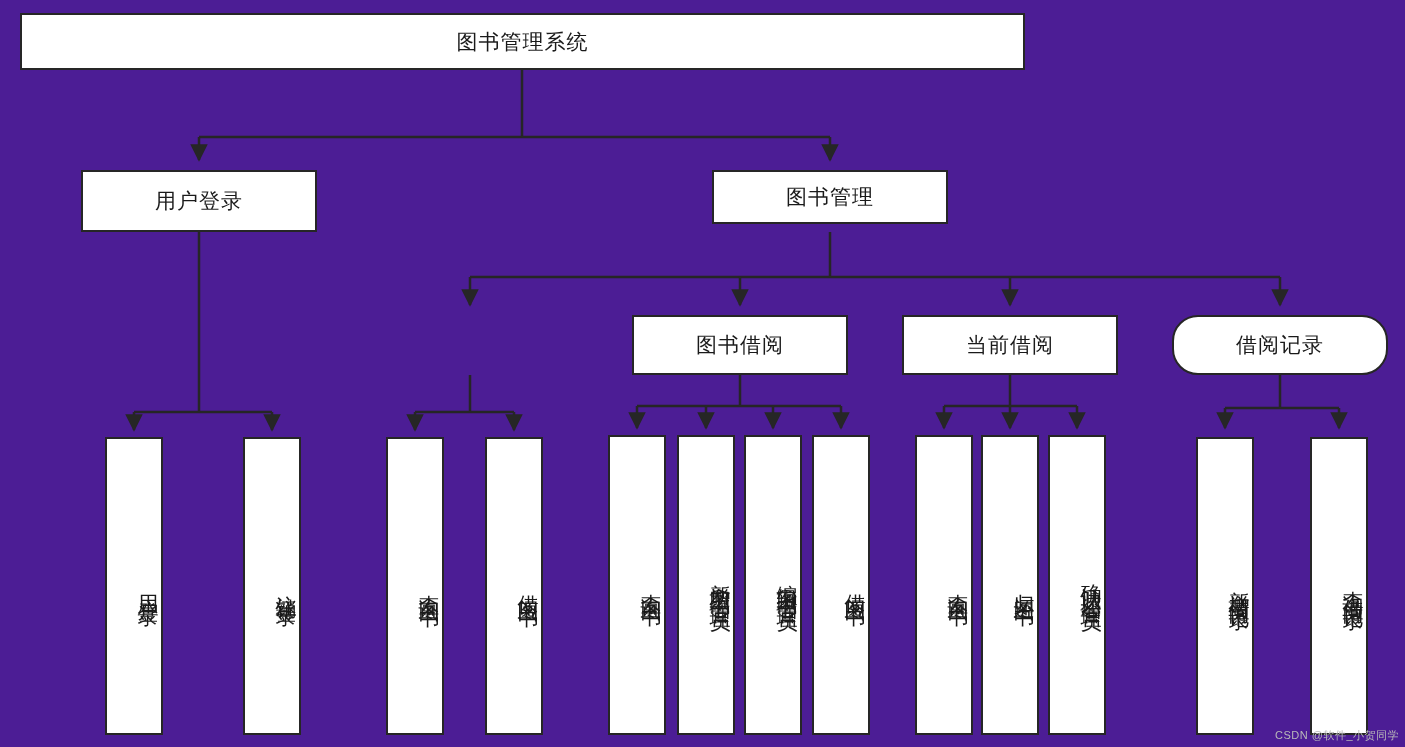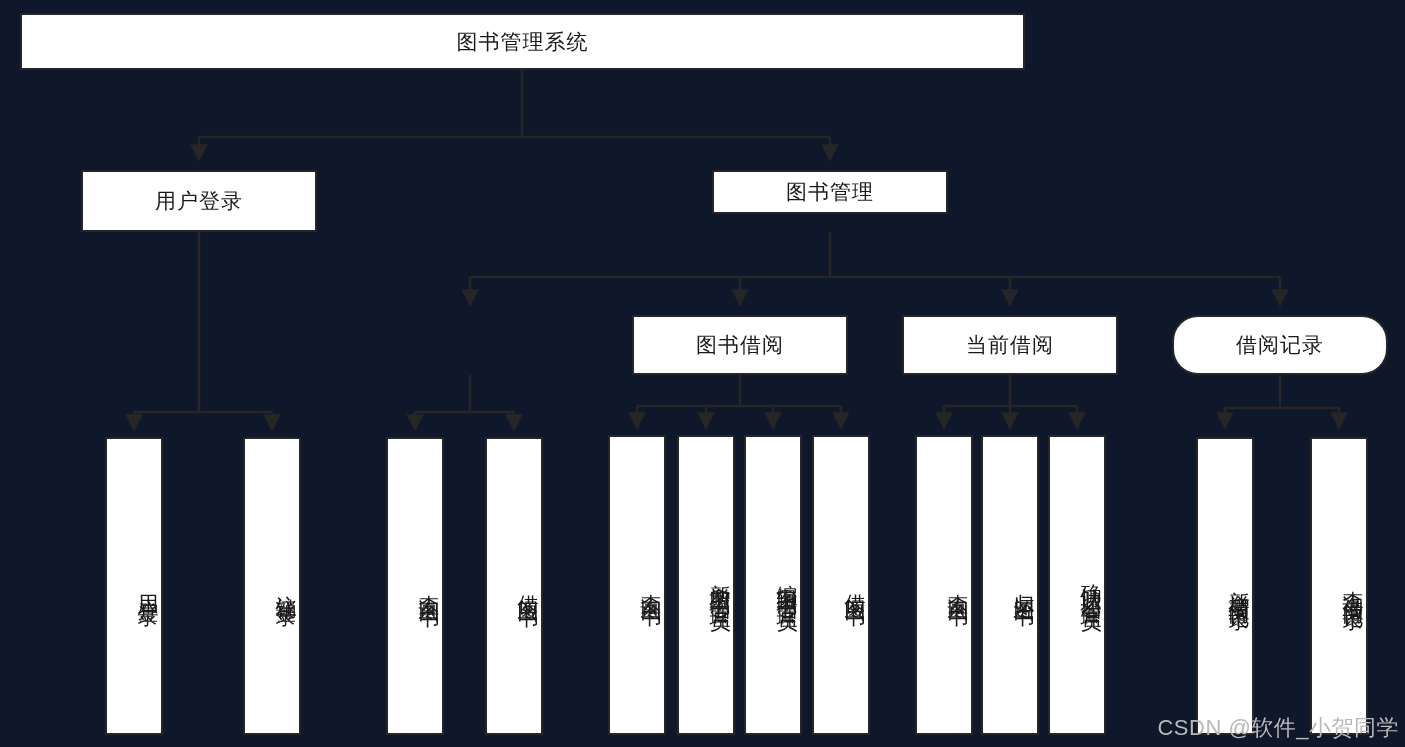--- a/index.html
+++ b/index.html
@@ -7,21 +7,21 @@
     padding: 0;
     background: #ffffff;
   }
   body {
     font-family: "Liberation Sans", "DejaVu Sans", sans-serif;
   }
   #canvas {
     position: relative;
     width: 1405px;
     height: 747px;
-    background: #0f172a;
+    background: #4c1d95;
     overflow: hidden;
   }
   #edges {
     position: absolute;
     left: 0;
     top: 0;
     width: 1405px;
     height: 747px;
   }
   .node {
@@ -52,21 +52,21 @@
   }
   .node.v .vtxt {
     writing-mode: vertical-rl;
     text-orientation: upright;
     white-space: nowrap;
   }
   .watermark {
     position: absolute;
     right: 6px;
     bottom: 4px;
-    font-size: 22px;
+    font-size: 11px;
     color: #b9b9b9;
     letter-spacing: 0.5px;
     z-index: 3;
     white-space: nowrap;
     margin-left: 46px;
   }
 </style>
 </head>
 <body>
 
@@ -122,21 +122,21 @@
     </g>
   </svg>
 
   <div class="node h" style="left:20px; top:13px; width:1005px; height:57px;">
     <span>图书管理系统</span>
   </div>
 
   <div class="node h" style="left:81px; top:170px; width:236px; height:62px;">
     <span>用户登录</span>
   </div>
-  <div class="node h" style="left:712px; top:170px; width:236px; height:44px;">
+  <div class="node h" style="left:712px; top:170px; width:236px; height:54px;">
     <span>图书管理</span>
   </div>
 
   <div class="node h" style="left:632px; top:315px; width:216px; height:60px;">
     <span>图书借阅</span>
   </div>
   <div class="node h" style="left:902px; top:315px; width:216px; height:60px;">
     <span>当前借阅</span>
   </div>
   <div class="node h" style="left:1172px; top:315px; width:216px; height:60px;border-radius:26px;">

